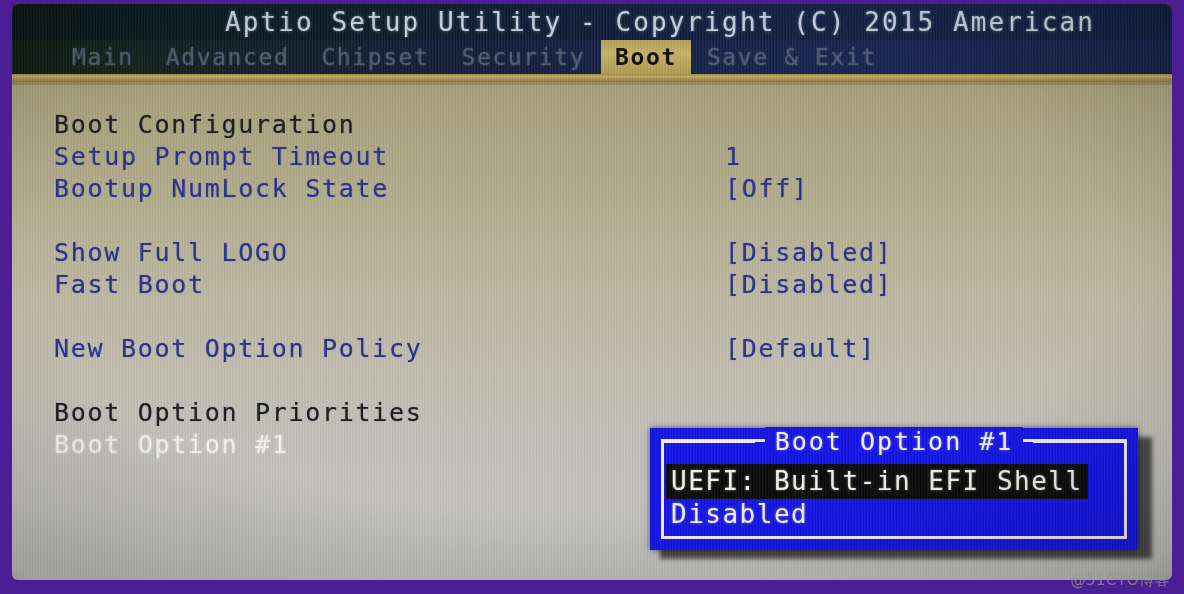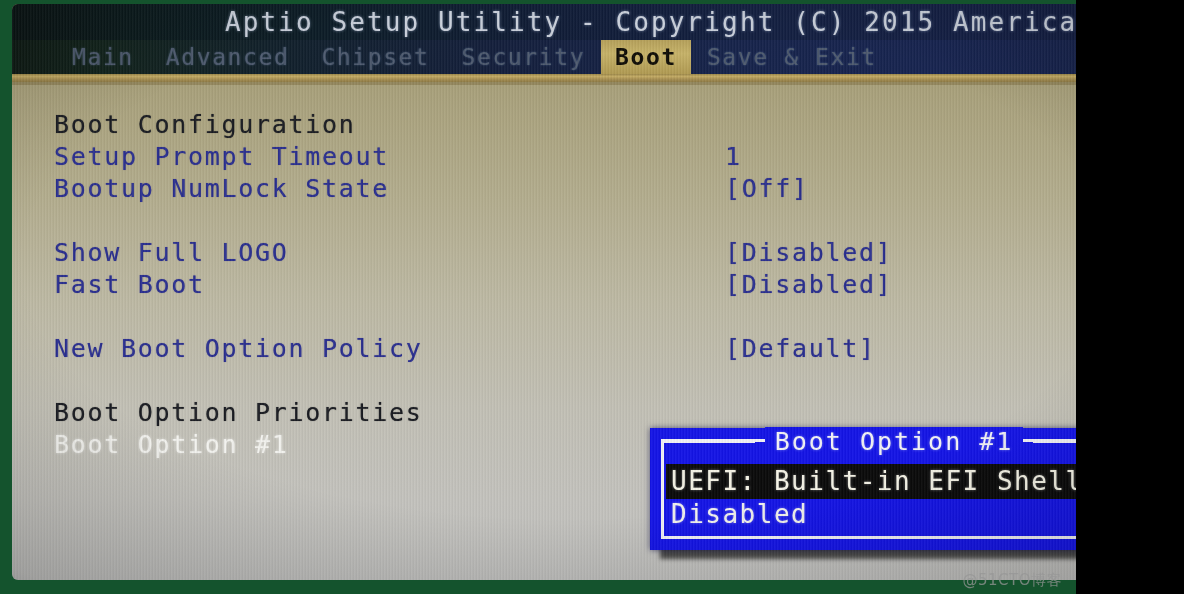--- a/index.html
+++ b/index.html
@@ -10,23 +10,23 @@
     height: 594px;
     overflow: hidden;
   }
   body {
     font-family: "DejaVu Sans Mono", "Liberation Mono", monospace;
   }
 
   
   #photo {
     position: relative;
-    width: 1076px;
+    width: 1184px;
     height: 594px;
-    background: #14532d;
+    background: #4c1d95;
     overflow: hidden;
   }
 
   
   #screen {
     position: absolute;
     left: 12px;
     top: 4px;
     width: 1160px;
     height: 576px;

